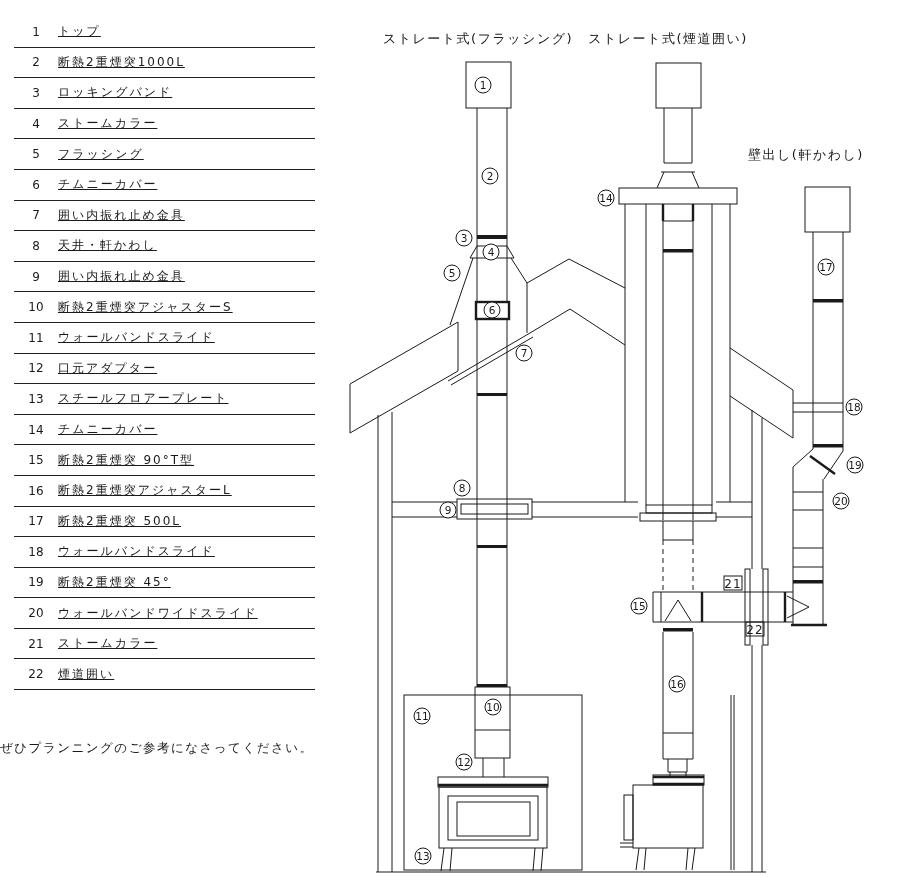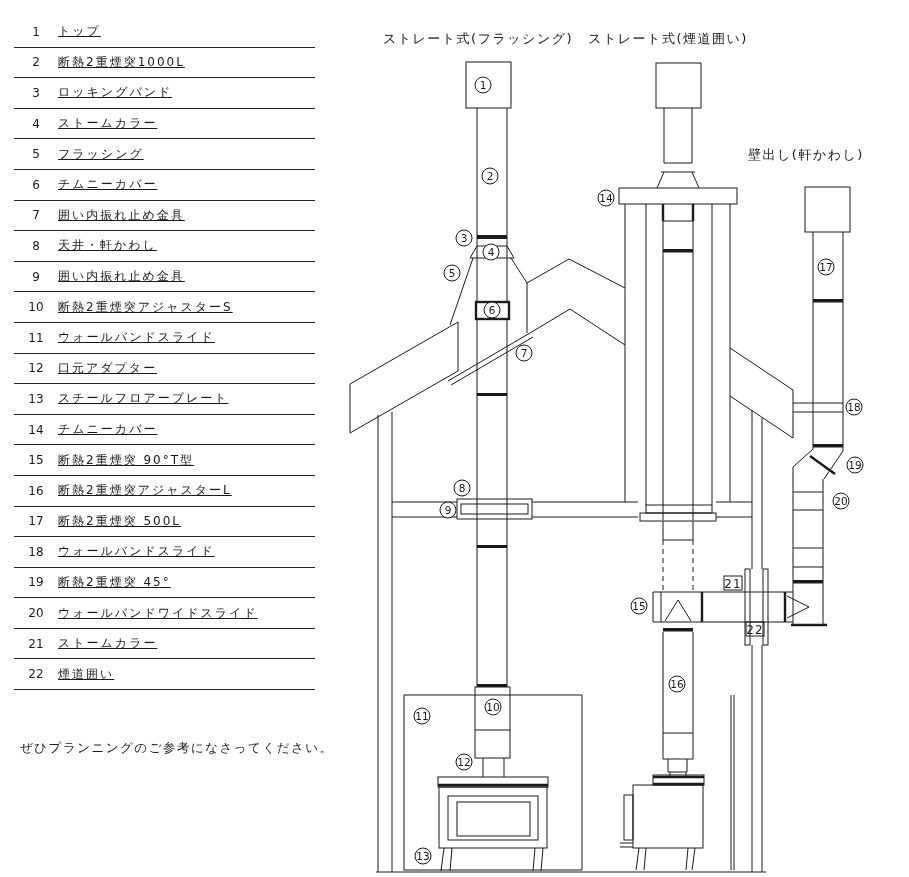--- a/index.html
+++ b/index.html
@@ -19,21 +19,21 @@
   #partsTable td { padding:0; font-size:12px; vertical-align:middle; }
   td.title-cell { height:32px; font-size:13px; letter-spacing:2px; padding-left:52px; }
   tr.header-row td { height:28px; }
   td.hdr-no { text-align:left; padding-left:7px; font-size:12px; }
   td.hdr-name { text-align:center; letter-spacing:2px; }
   tr.data-row td { height:29.6px; }
   td.no { width:44px; text-align:center; }
   td.name { padding-left:17px; letter-spacing:2px; white-space:nowrap;text-decoration:underline; }
   
   #note {
-    position:absolute; left:20px; top:740px;
+    position:absolute; left:0; top:740px;
     font-size:12.5px; letter-spacing:1.5px; white-space:nowrap;
   }
   
   #diagram { position:absolute; left:0; top:0; }
   #diagram line, #diagram path, #diagram polyline, #diagram rect, #diagram polygon {
     stroke:#1a1a1a; stroke-width:1; fill:none;
   }
   #diagram rect.band { fill:#1a1a1a; stroke:none; }
   #diagram .thick { stroke-width:2.4; }
   #diagram .wfill { fill:#ffffff; }

